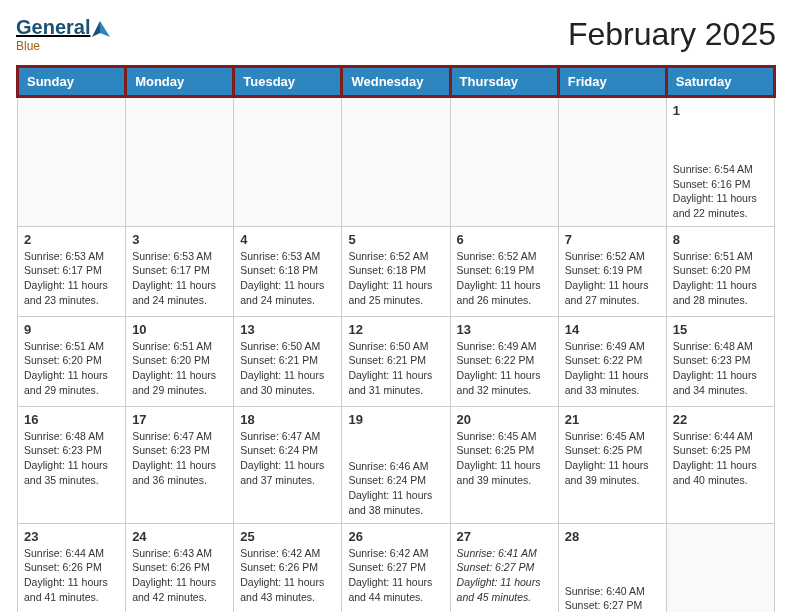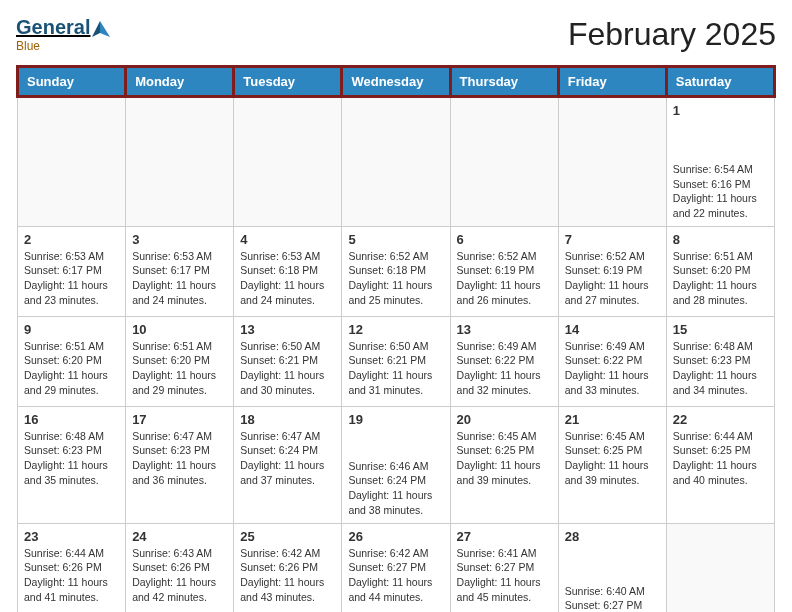--- a/index.html
+++ b/index.html
@@ -311,21 +311,21 @@
         </td>
         <td>
           <span class="day-num">26</span>
           <div class="day-info" style="white-space: pre-line;">Sunrise: 6:42 AM
 Sunset: 6:27 PM
 Daylight: 11 hours
 and 44 minutes.</div>
         </td>
         <td>
           <span class="day-num">27</span>
-          <div class="day-info" style="white-space: pre-line;">Sunrise: 6:41 AM
+          <div class="day-info" style="white-space: pre-line; font-style: italic;">Sunrise: 6:41 AM
 Sunset: 6:27 PM
 Daylight: 11 hours
 and 45 minutes.</div>
         </td>
         <td>
           <span class="day-num">28</span>
           <div class="day-info" style="white-space: pre-line; margin-top: 40px;">Sunrise: 6:40 AM
 Sunset: 6:27 PM
 Daylight: 11 hours
 and 46 minutes.</div>

